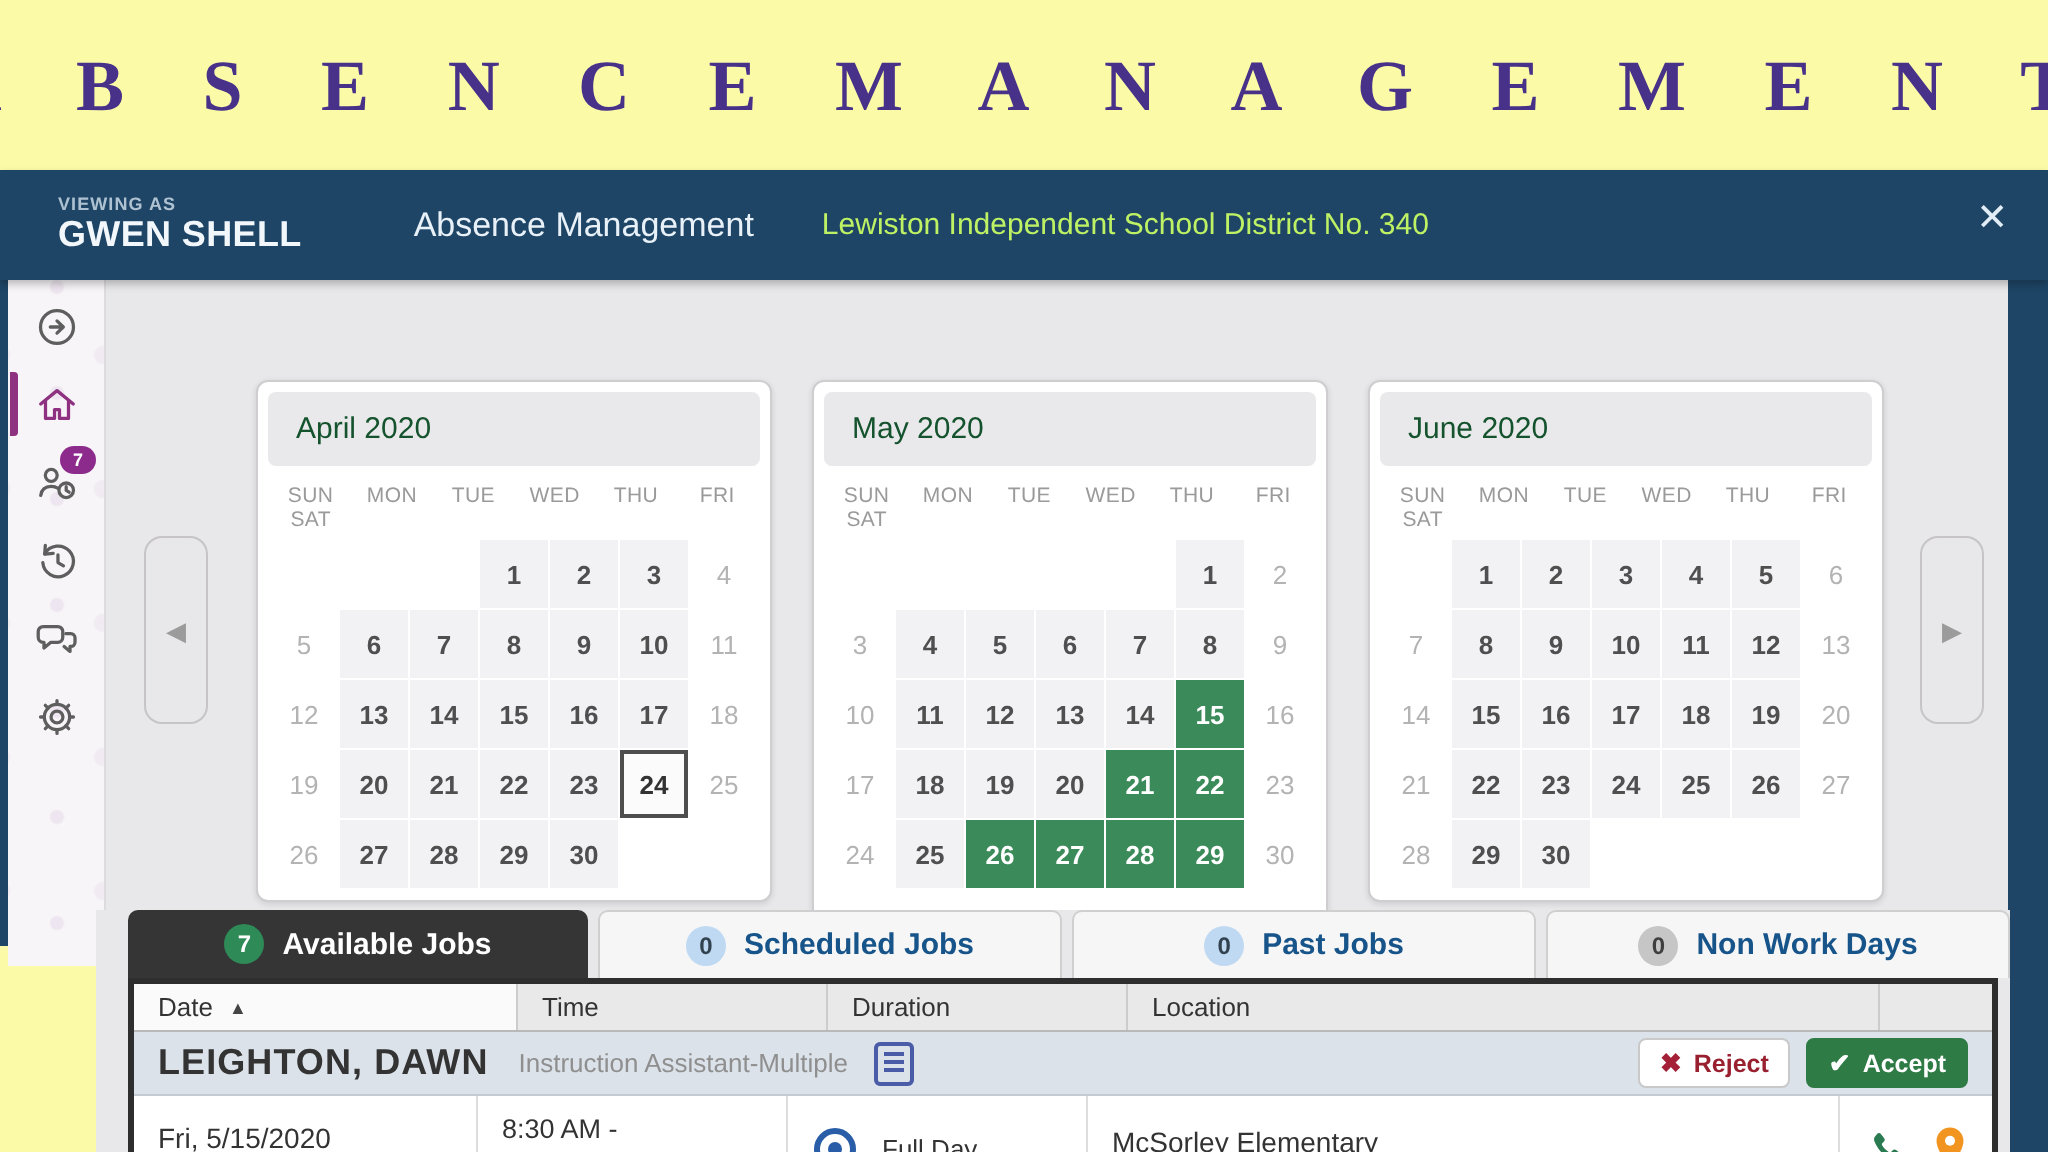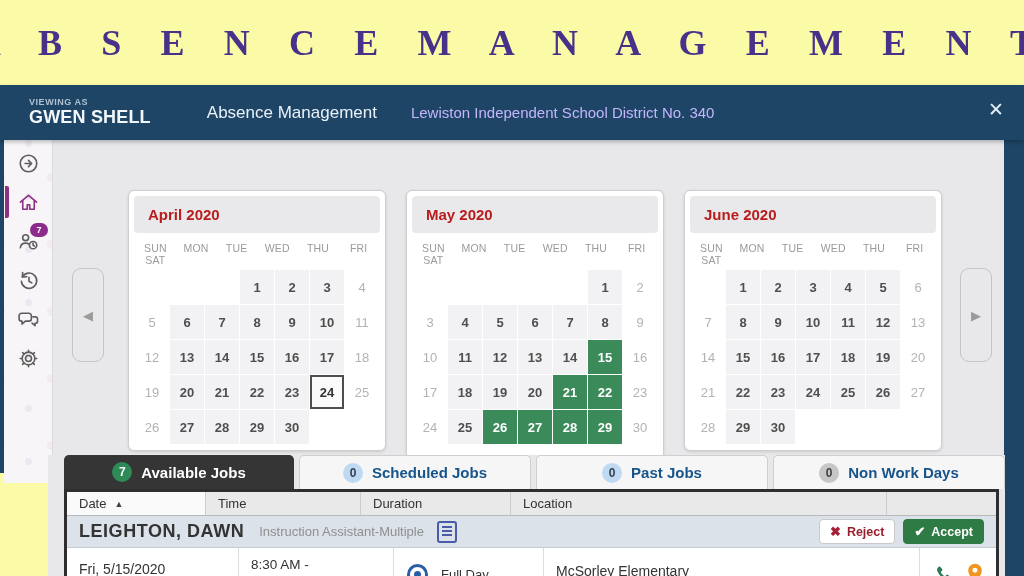--- a/index.html
+++ b/index.html
@@ -11,21 +11,21 @@
   .banner h1{margin:0;font-family:"Liberation Serif",serif;font-weight:700;font-size:36px;
     letter-spacing:0.42em;color:#483189;white-space:nowrap;}
 
   
   .app-header{position:absolute;left:0;top:85px;width:1024px;height:55px;background:#1E4566;
     display:flex;align-items:center;color:#fff;box-shadow:0 2px 4px rgba(0,0,0,.25);z-index:5;}
   .viewing-as{margin-left:29px;line-height:1.05;}
   .viewing-as .va-label{font-size:9px;font-weight:700;letter-spacing:.06em;color:#AFC2D2;}
   .viewing-as .va-name{font-size:18px;font-weight:700;color:#F2F7FB;letter-spacing:.01em;}
   .app-title{margin-left:56px;font-size:17px;font-weight:400;color:#E9F1F8;}
-  .district{margin-left:34px;font-size:15px;font-weight:400;color:#c4b5fd;}
+  .district{margin-left:34px;font-size:15px;font-weight:400;color:#bef264;}
   .close-btn{position:absolute;right:20px;top:15px;font-size:19px;color:#E3EDF5;cursor:pointer;line-height:1;}
 
   
   .left-strip{position:absolute;left:0;top:140px;width:4px;height:333px;background:#1E4566;}
   .right-strip{position:absolute;left:1004px;top:140px;width:20px;height:436px;background:#1E4566;}
 
   
   .content{position:absolute;left:4px;top:140px;width:1000px;height:333px;background:#E8E7E9;}
 
   
@@ -42,21 +42,21 @@
     color:#fff;font-size:9px;font-weight:700;display:flex;align-items:center;justify-content:center;padding:0 2px;}
 
   
   .car-btn{position:absolute;top:128px;width:30px;height:92px;border:1px solid #C6C4C7;border-radius:9px;
     display:flex;align-items:center;justify-content:center;color:#9B9B9B;font-size:13px;cursor:pointer;background:transparent;}
   .car-prev{left:68px;}  .car-next{left:956px;}
 
   
   .cal-row{position:absolute;left:124px;top:50px;display:flex;gap:20px;align-items:flex-start;}
   .cal-card{width:256px;background:#fff;border:1px solid #CFCDCF;border-radius:6px;box-shadow:0 1px 3px rgba(0,0,0,.12);padding-bottom:6px;}
-  .cal-head{margin:5px;background:#E9E9EB;border-radius:4px;padding:10px 14px;font-size:15px;font-weight:700;color:#b91c1c;}
+  .cal-head{margin:5px;background:#E9E9EB;border-radius:4px;padding:10px 14px;font-size:15px;font-weight:400;color:#14532d;}
   .cal-dows{display:grid;grid-template-columns:repeat(6,1fr);padding:4px 6px 2px;}
   .cal-dows span{font-size:10.5px;color:#9A9A9A;text-align:center;letter-spacing:.02em;}
   .cal-grid{display:grid;grid-template-columns:repeat(7,34px);gap:1px;justify-content:center;padding:2px 0 0;}
   .cell{height:34px;display:flex;align-items:center;justify-content:center;font-size:13px;}
   .cell.weekday{background:#F2F1F3;color:#4F4F4F;font-weight:700;cursor:pointer;}
   .cell.weekend{background:transparent;color:#B3B3B3;font-weight:400;}
   .cell.green{background:#3B8A59;color:#fff;font-weight:700;}
   .cell.today{background:#FBFBFB;border:2px solid #4E4E4E;box-sizing:border-box;color:#333;}
 
   
@@ -69,21 +69,21 @@
   .tab-badge{width:20px;height:20px;border-radius:50%;display:flex;align-items:center;justify-content:center;font-size:12px;font-weight:700;}
   .tab-badge.green{background:#2E8A56;color:#fff;}
   .tab-badge.blue{background:#BFD9F2;color:#33424F;}
   .tab-badge.gray{background:#C6C6C6;color:#3F3F3F;}
 
   .job-table{margin-left:16px;width:935px;border:3px solid #2E2E2E;background:#fff;box-sizing:border-box;}
   .thead{display:flex;height:23px;background:#E9E9E9;border-bottom:1px solid #B9B9B9;align-items:center;font-size:13px;color:#333;}
   .th{padding-left:12px;border-right:1px solid #CCCCCC;height:100%;display:flex;align-items:center;gap:8px;box-sizing:border-box;}
   .th.sorted{background:#FAFAFA;}
   .sort-arrow{font-size:9px;color:#444;}
-  .col-date{width:139px;} .col-time{width:155px;} .col-dur{width:150px;} .col-loc{width:376px;} .col-ic{flex:1;border-right:none;}
+  .col-date{width:192px;} .col-time{width:155px;} .col-dur{width:150px;} .col-loc{width:376px;} .col-ic{flex:1;border-right:none;}
 
   .name-row{display:flex;align-items:center;height:31px;background:#DBE2E9;border-bottom:1px solid #C3CAD1;padding:0 8px 0 12px;}
   .emp-name{font-size:18px;font-weight:700;color:#333;letter-spacing:.03em;}
   .emp-role{font-size:13px;color:#8F8F8F;margin-left:15px;}
   .note-icon{margin-left:13px;width:16px;height:18px;border:2px solid #4A5BA8;border-radius:3px;position:relative;cursor:pointer;}
   .note-icon i{position:absolute;left:3px;right:3px;height:2px;background:#4A5BA8;}
   .note-icon i:nth-child(1){top:3px;} .note-icon i:nth-child(2){top:7px;} .note-icon i:nth-child(3){top:11px;}
   .row-spacer{flex:1;}
   .btn{display:flex;align-items:center;gap:6px;height:23px;padding:0 10px;border-radius:4px;font-size:12.5px;font-weight:700;cursor:pointer;}
   .btn-reject{background:#fff;border:1px solid #C9C9C9;color:#99202F;margin-right:8px;}

